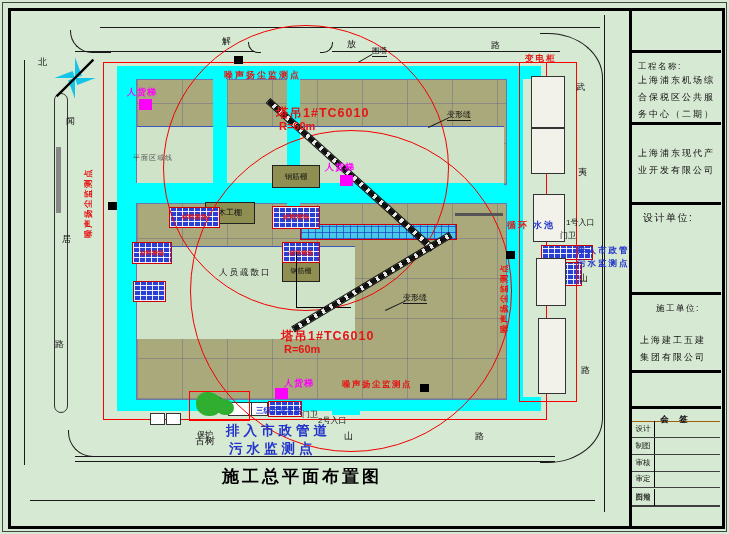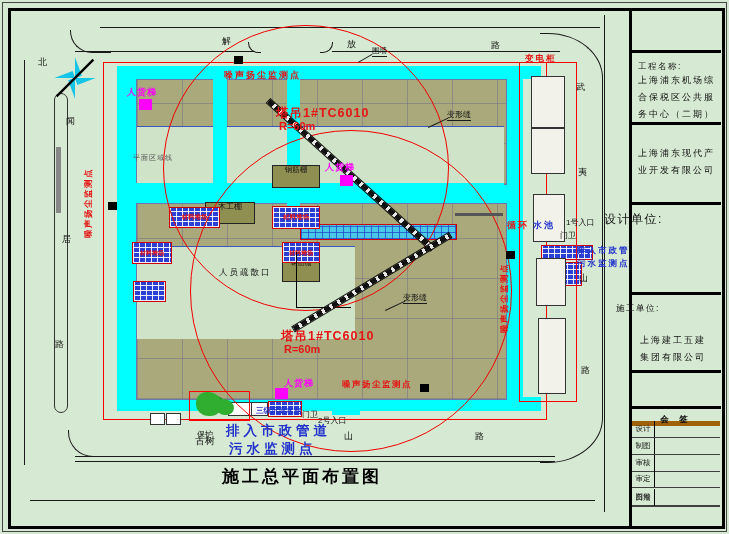--- a/index.html
+++ b/index.html
@@ -20,21 +20,21 @@
   .core{background:#cfe3c8;border-top:1px solid #3a57c0}
   .cyan{background:#00ffff}
   .gridbox{background-color:#2a3fd4;border:1px solid #cc0000;
     background-image:
       repeating-linear-gradient(90deg, rgba(255,255,255,.9) 0 1px, transparent 1px 6px),
       repeating-linear-gradient(0deg, rgba(255,255,255,.9) 0 1px, transparent 1px 5px)}
   .poolband{background-color:#49c9e8;border:1px solid #cc0000;
     background-image:
       repeating-linear-gradient(90deg, rgba(30,60,200,.7) 0 1px, transparent 1px 7px),
       repeating-linear-gradient(0deg, rgba(30,60,200,.7) 0 1px, transparent 1px 6px)}
-  .shed{background:#8f8f52;border:1px solid #222;display:flex;align-items:flex-start;justify-content:center}
+  .shed{background:#8f8f52;border:1px solid #222;display:flex;align-items:center;justify-content:center}
   .equip{background:#f2f2ea;border:1px solid #333}
   .whitebox{background:#fff;border:1px solid #333}
   .circle{border:1px solid #f20000;border-radius:50%}
   .jib{background:repeating-linear-gradient(90deg,#111 0 6px,#e8e8e8 6px 9px);
        border:1px solid #111;transform-origin:0 50%}
   .dot{background:#000}
   .rot{transform-origin:0 0;transform:rotate(-90deg)}
   .leader{background:#1a1a1a;height:1px;transform-origin:0 0}
   .underl{border-bottom:1px solid #1a1a1a;padding-bottom:1px}
   .tb-bar{background:#000}
@@ -214,25 +214,25 @@
   <div class="a tb-bar" style="left:630px;top:50px;width:91px;height:2.5px"></div>
   <div class="a tb-bar" style="left:630px;top:122px;width:91px;height:2.5px"></div>
   <div class="a tb-bar" style="left:630px;top:202px;width:91px;height:2.5px"></div>
   <div class="a tb-bar" style="left:630px;top:292px;width:91px;height:2.5px"></div>
   <div class="a tb-bar" style="left:630px;top:370px;width:91px;height:2.5px"></div>
   <div class="a tb-bar" style="left:630px;top:406px;width:91px;height:2.5px"></div>
 
   <span class="a t tbt" style="left:638px;top:58px;font-size:8.5px">工程名称:</span>
   <div class="a tbt" style="left:638px;top:145px;width:80px;font-size:9px;letter-spacing:2px">上海浦东现代产业开发有限公司</div>
   <div class="a tbt" style="left:638px;top:72px;width:80px;font-size:9px;letter-spacing:2px">上海浦东机场综合保税区公共服务中心（二期）</div>
-  <span class="a t tbt" style="left:604px;top:208px;font-size:12px">设计单位:</span>
-  <span class="a t tbt" style="left:616px;top:300px;font-size:8.5px">施工单位:</span>
+  <span class="a t tbt" style="left:643px;top:208px;font-size:10px">设计单位:</span>
+  <span class="a t tbt" style="left:656px;top:300px;font-size:8.5px">施工单位:</span>
   <div class="a tbt" style="left:640px;top:332px;width:76px;font-size:9px;letter-spacing:2px;text-align:left">上海建工五建集团有限公司</div>
 
-  <div class="a" style="left:632px;top:408px;width:88px;height:13px;border-bottom:5px solid #a16207;text-align:center">
+  <div class="a" style="left:632px;top:408px;width:88px;height:13px;border-bottom:1px solid #a16207;text-align:center">
     <span class="t" style="font-size:8.5px;font-weight:bold;color:#111;letter-spacing:4px">会 签</span></div>
   <div class="a signrow" style="left:632px;top:421px;width:88px;height:16px">
     <div class="signlabel">设计</div>
     </div>
   <div class="a signrow" style="left:632px;top:438px;width:88px;height:16px">
     <div class="signlabel">制图</div>
     </div>
   <div class="a signrow" style="left:632px;top:455px;width:88px;height:16px">
     <div class="signlabel">审核</div>
     </div>

